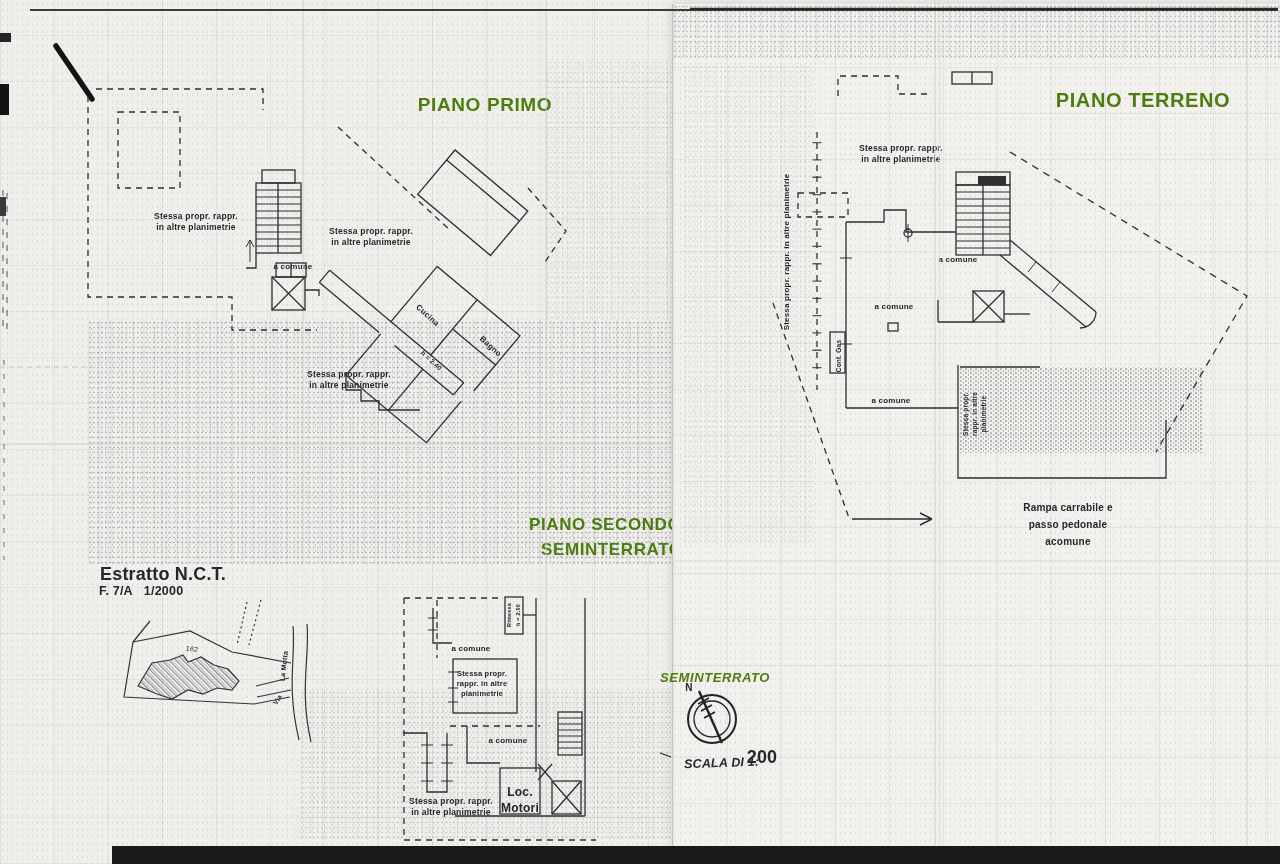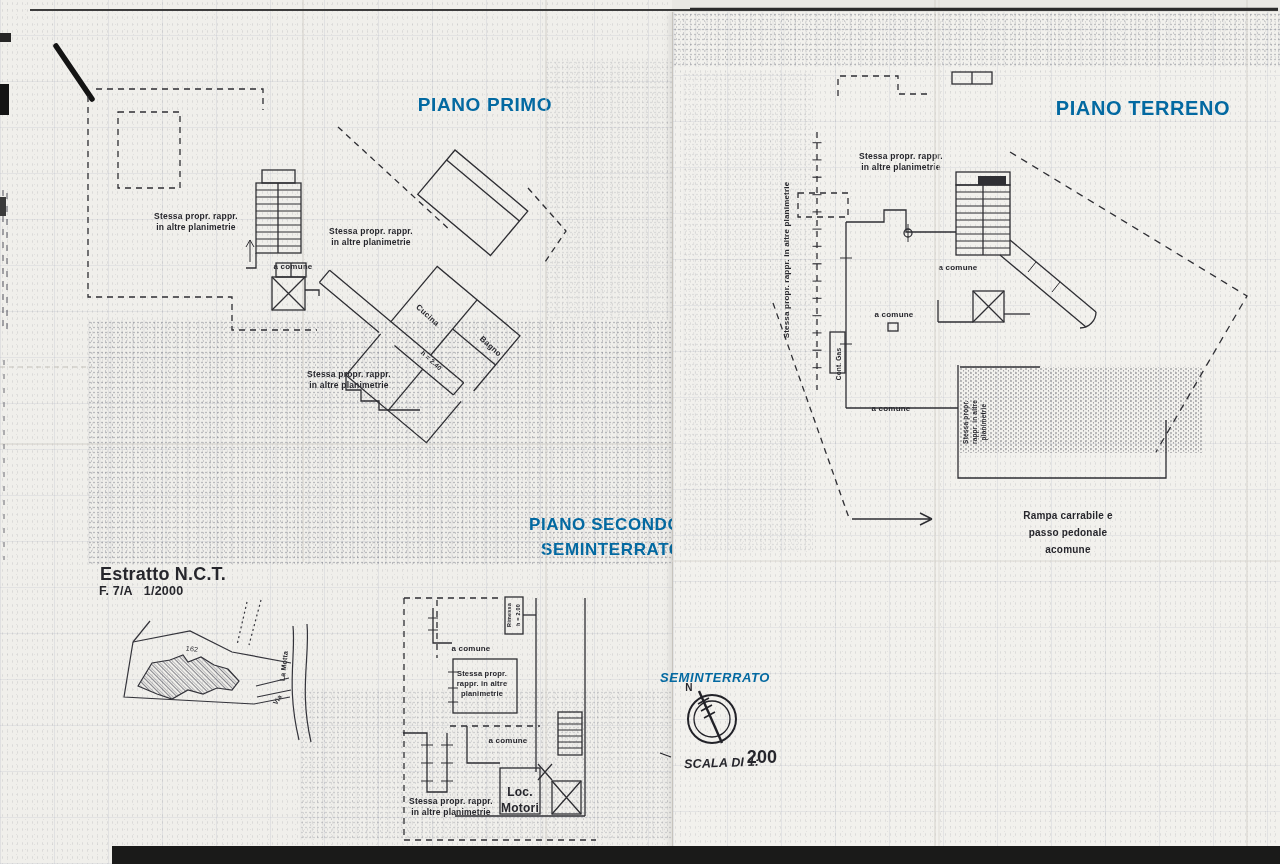--- a/index.html
+++ b/index.html
@@ -1,40 +1,40 @@
 <!DOCTYPE html>
 <html><head>
 <meta charset="utf-8">
 <style>
   html,body{margin:0;padding:0;background:#dddcd8;}
   .sheet{position:relative;width:1280px;height:864px;overflow:hidden;background:#e9e8e4;
          font-family:"Liberation Sans",sans-serif;}
   .page{position:absolute;overflow:hidden;}
   .page-left{left:0;top:0;width:672px;height:864px;background:#f0efeb;z-index:1;}
-  .page-right{left:672px;top:12px;width:608px;height:846px;background:#f2f1ed;z-index:2;
+  .page-right{left:672px;top:4px;width:608px;height:846px;background:#f2f1ed;z-index:2;
               border-left:1px solid #c6c3bc;box-shadow:-3px 0 5px rgba(60,60,60,.10);}
   .tex{position:absolute;inset:0;pointer-events:none;}
   .grid{background-image:
     repeating-linear-gradient(90deg,rgba(90,100,140,.10) 0 1px,transparent 1px 54px),
     repeating-linear-gradient(0deg,rgba(90,100,140,.09) 0 1px,transparent 1px 46px);}
   .noise{background-image:
     radial-gradient(rgba(50,55,70,.22) .6px,transparent 1px),
     radial-gradient(rgba(50,55,70,.16) .5px,transparent 1px);
     background-size:5px 7px,9px 5px;background-position:0 0,3px 2px;opacity:.5;}
   .band{position:absolute;pointer-events:none;background-image:
     radial-gradient(rgba(45,50,70,.55) .6px,transparent 1px),
     radial-gradient(rgba(45,50,70,.4) .6px,transparent 1.1px),
     repeating-linear-gradient(90deg,rgba(70,75,100,.10) 0 2px,transparent 2px 11px);
     background-size:4px 5px,7px 6px,auto;}
   svg.lines{position:absolute;left:0;top:0;z-index:3;pointer-events:none;}
   .overlay{position:absolute;inset:0;z-index:5;pointer-events:none;}
   .lbl{position:absolute;color:#26262c;font-weight:700;white-space:pre-line;
        text-align:center;transform:translate(-50%,-50%);line-height:1.35;letter-spacing:.2px;}
   .abs{transform:none;text-align:left;}
-  .title{font-weight:700;color:#0369a1;letter-spacing:.6px;white-space:nowrap;text-align:center;}
+  .title{font-weight:700;color:#4d7c0f;letter-spacing:.6px;white-space:nowrap;text-align:center;}
   .it{font-style:italic;}
   .bottom-band{position:absolute;left:112px;top:846px;width:1168px;height:18px;
                background:#1a1a19;z-index:6;}
 </style>
 </head>
 <body>
 
 <div class="sheet">
 
   <div class="page page-left">

